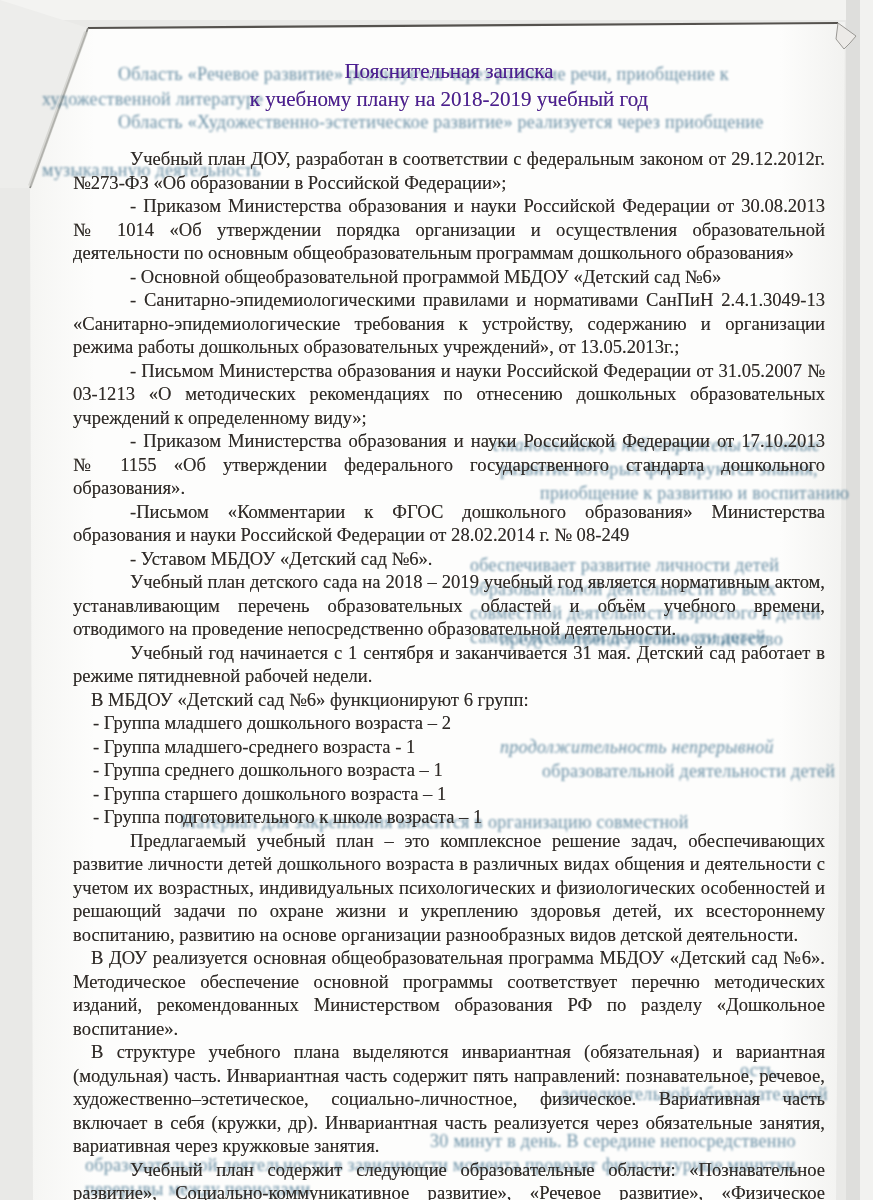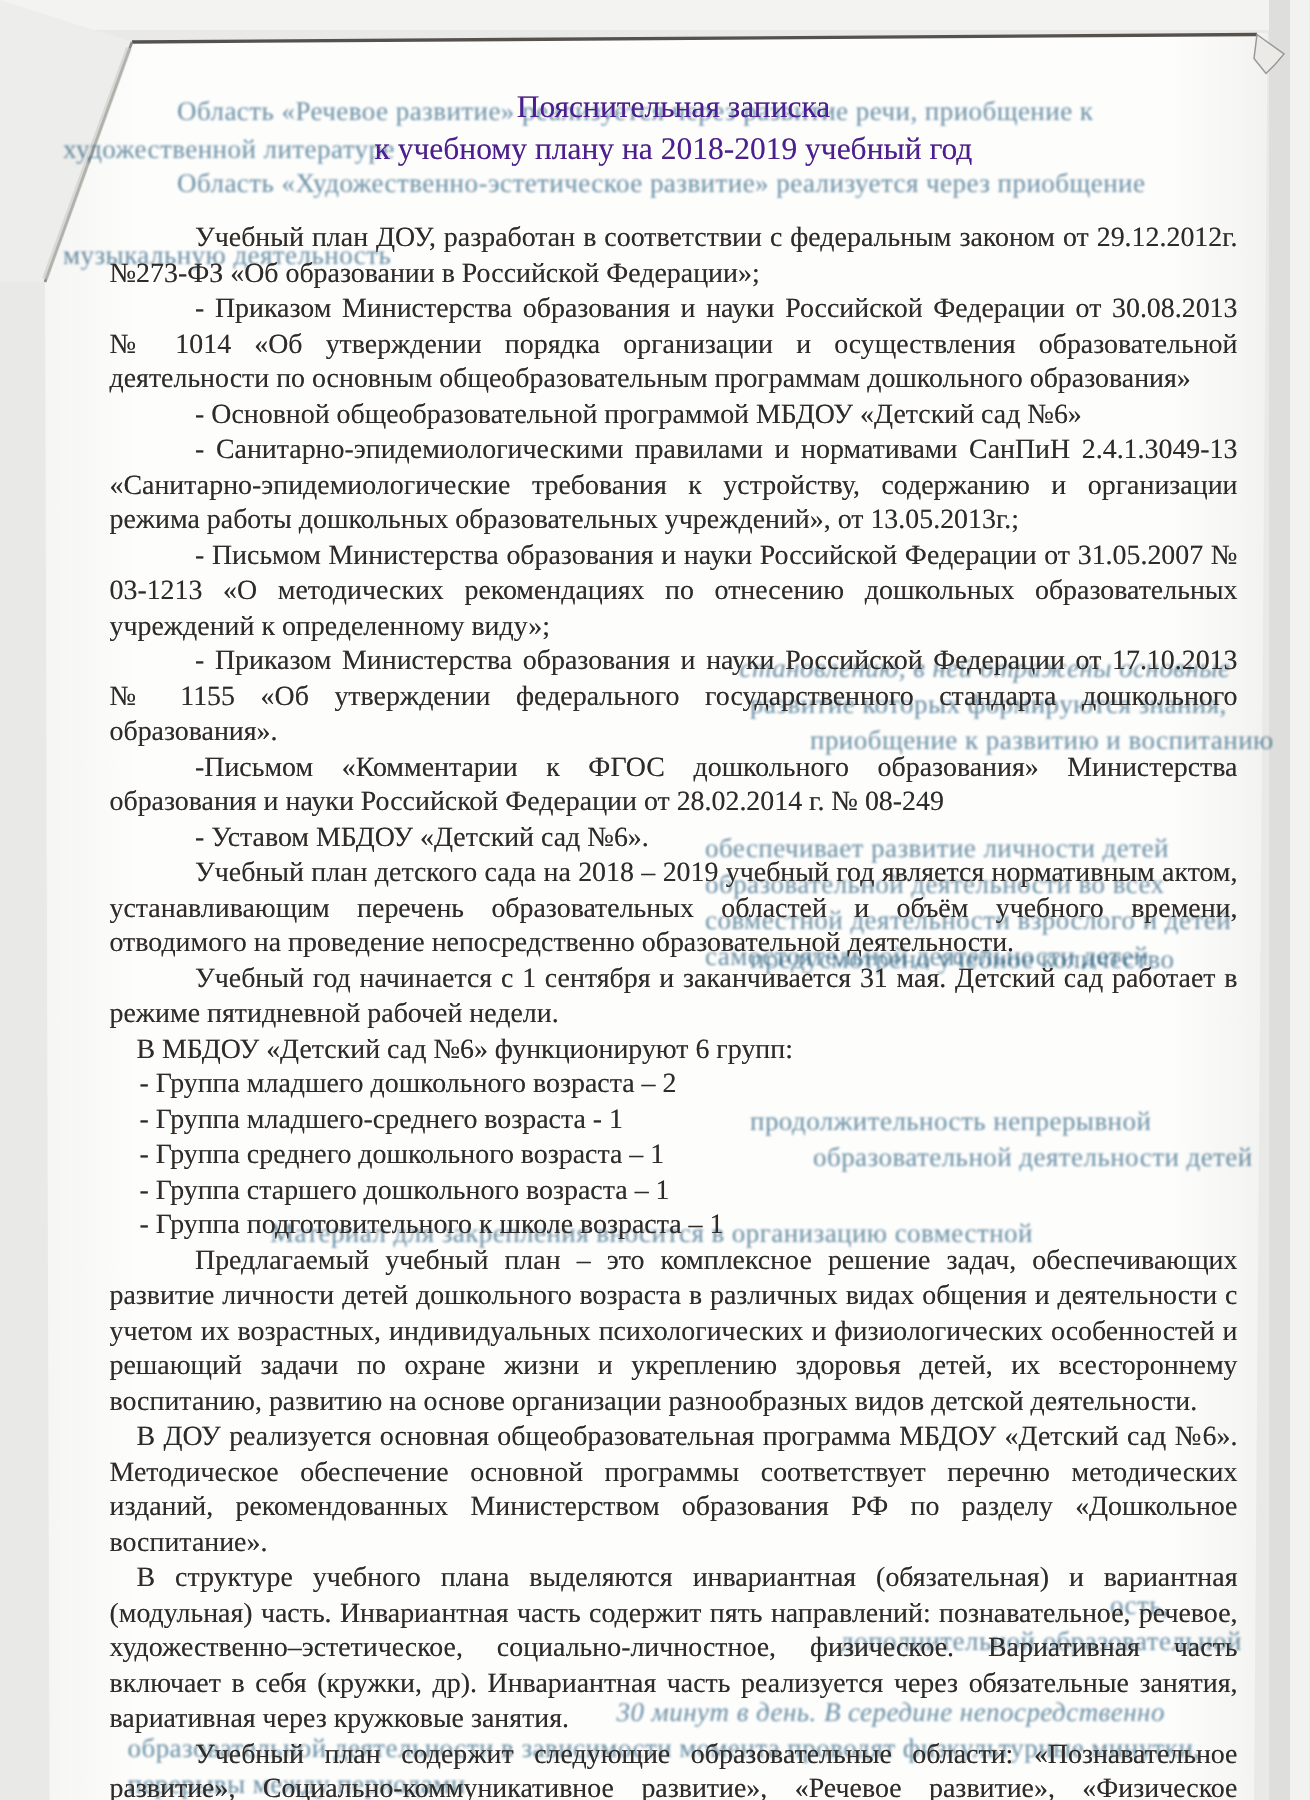--- a/index.html
+++ b/index.html
@@ -66,26 +66,26 @@
       <span class="ghost-line" style="top: 112px; left: 118px;">Область «Художественно-эстетическое развитие» реализуется через приобщение</span>
       <span class="ghost-line" style="top: 160px; left: 42px;">музыкальную деятельность</span>
       <span class="ghost-line" style="top: 435px; left: 493px; font-style: italic;">становлению, в ней отражены основные</span>
       <span class="ghost-line" style="top: 459px; left: 500px;">развитие которых формируются знания,</span>
       <span class="ghost-line" style="top: 483px; left: 540px;">приобщение к развитию и воспитанию</span>
       <span class="ghost-line" style="top: 555px; left: 470px;">обеспечивает развитие личности детей</span>
       <span class="ghost-line" style="top: 579px; left: 470px;">образовательной деятельности во всех</span>
       <span class="ghost-line" style="top: 603px; left: 470px;">совместной деятельности взрослого и детей</span>
       <span class="ghost-line" style="top: 627px; left: 470px;">самостоятельной деятельности детей</span>
       <span class="ghost-line" style="top: 629px; left: 500px;">предусмотрено учебное количество</span>
-      <span class="ghost-line" style="top: 737px; left: 500px;">продолжительность непрерывной</span>
+      <span class="ghost-line" style="top: 737px; left: 500px; font-style: italic;">продолжительность непрерывной</span>
       <span class="ghost-line" style="top: 761px; left: 500px; margin-left: 42px;">образовательной деятельности детей</span>
       <span class="ghost-line" style="top: 812px; left: 180px;">Материал для закрепления вносится в организацию совместной</span>
       <span class="ghost-line" style="top: 1060px; left: 740px;">ость,</span>
       <span class="ghost-line" style="top: 1084px; left: 560px;">дополнительной образовательной</span>
-      <span class="ghost-line" style="top: 1131px; left: 411px; font-style: italic;">30 минут в день. В середине непосредственно</span>
+      <span class="ghost-line" style="top: 1131px; left: 430px;">30 минут в день. В середине непосредственно</span>
       <span class="ghost-line" style="top: 1155px; left: 85px;">образовательной деятельности в зависимости момента проводят физкультурные минутки,</span>
       <span class="ghost-line" style="top: 1179px; left: 85px;">перерывы между периодами</span>
     </div>
 
   <div class="content">
     <h1 class="doc-title">
       <span>Пояснительная записка</span><br>
       <span>к учебному плану на 2018-2019 учебный год</span>
     </h1>
     <div>

